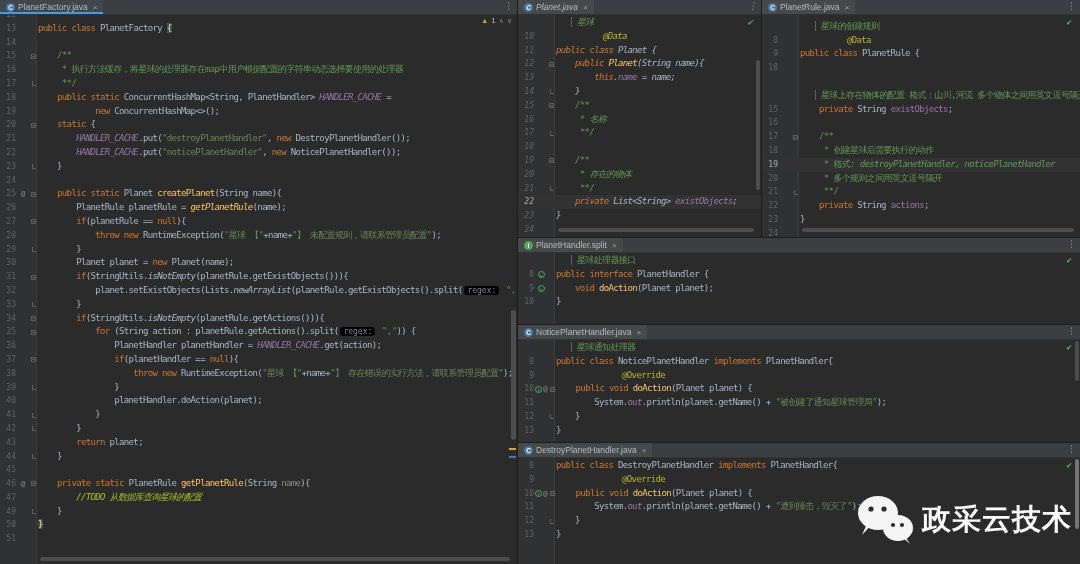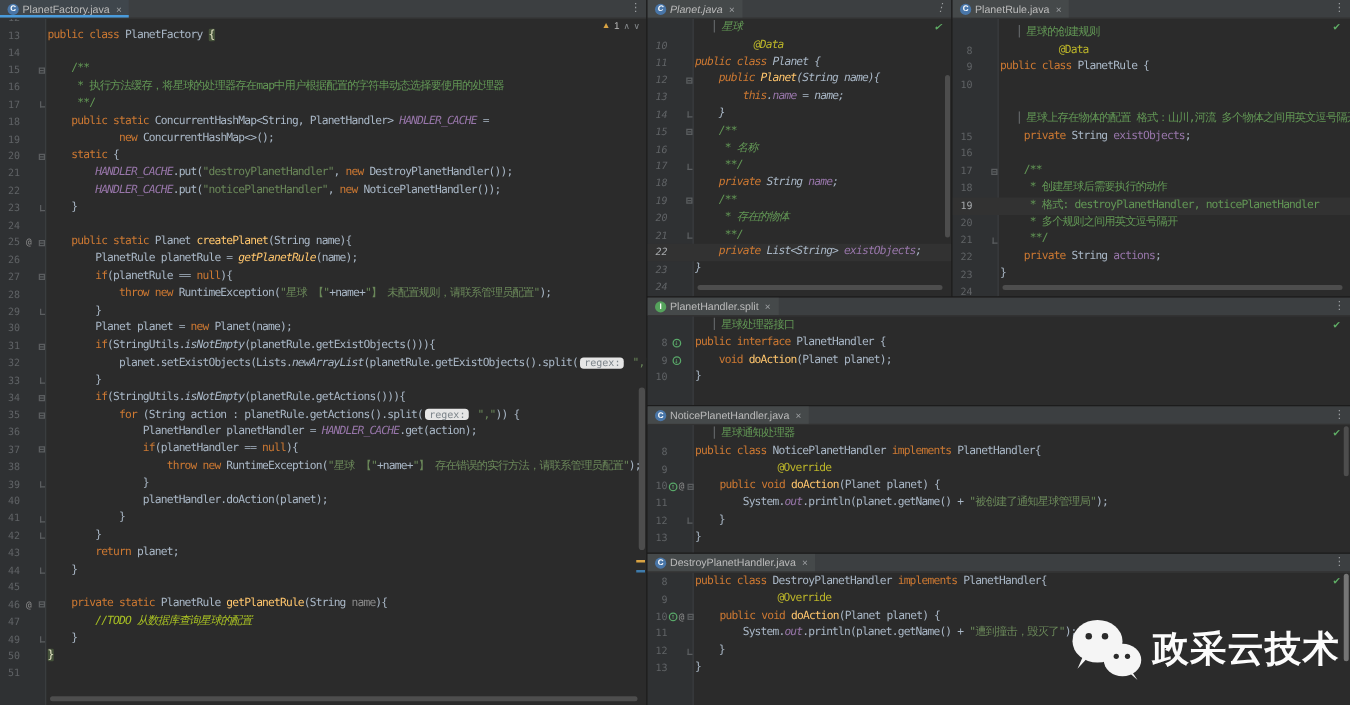--- a/index.html
+++ b/index.html
@@ -45,26 +45,26 @@
         background:linear-gradient(#5b5e60,#5b5e60) center/3px 1px no-repeat; }
   .fe { display:block; width:4px; height:5px; border-left:1px solid #5b5e60; border-bottom:1px solid #5b5e60; }
   .code { flex:1 1 auto; font-size:9px; letter-spacing:-0.65px; color:#a9b7c6; overflow:hidden; }
   .cbar { display:inline-block; width:1px; height:10px; background:#5e6163; margin:0 5px 0 15px; vertical-align:-2px; }
 
   .tk-k { color:#cc7832; } .tk-d { color:#a9b7c6; }
   .tk-di { color:#a9b7c6; font-style:italic; }
   .tk-m { color:#ffc66d; } .tk-mi { color:#ffc66d; font-style:italic; }
   .tk-f { color:#9876aa; } .tk-fi { color:#9876aa; font-style:italic; }
   .tk-s { color:#6a8759; }
-  .tk-c { color:#629755; } .tk-ci { color:#629755; }
+  .tk-c { color:#629755; } .tk-ci { color:#629755; font-style:italic; }
   .tk-a { color:#bbb529;padding-left:47px; }
   .tk-t { color:#a8c023; font-style:italic; }
   .tk-dim { color:#8a8a8a; }
   .tk-br { background:#45523a; color:#e8e8c8; border-radius:1px; }
-  .tk-h { background:#e5e5e5; color:#7c848a; border-radius:3px; padding:0 3px; margin:0 2px; font-size:8px; letter-spacing:0; }
+  .tk-h { background:#000000; color:#7c848a; border-radius:3px; padding:0 3px; margin:0 2px; font-size:8px; letter-spacing:0; }
 
   .gi { display:inline-block; width:7px; height:7px; border:1px solid #59A869; border-radius:50%;
         color:#59A869; font-size:6px; line-height:6px; text-align:center; }
   .gat { color:#8c8c8c; font-size:7.5px; }
 
   .status-ok { position:absolute; top:17px; right:8px; color:#5fad65; font-size:9px; z-index:4; }
   .warnw { position:absolute; top:16px; right:5px; display:flex; align-items:center; gap:3px;
            font-family:"Liberation Sans", sans-serif; z-index:4; }
   .warn-tri { color:#d9a343; font-size:7px; }
   .warn-count { color:#bbbbbb; font-size:8px; }
@@ -160,21 +160,21 @@
     <div class="ed" style="margin-top:1px">
         <div class="row"><span class="num"></span><span class="ico"></span><span class="fold"></span><span class="code"><i class="cbar"></i><span class="tk-c">星球</span></span></div>
         <div class="row"><span class="num">10</span><span class="ico"></span><span class="fold"></span><span class="code"><span class="tk-a">@Data</span></span></div>
         <div class="row"><span class="num">11</span><span class="ico"></span><span class="fold"></span><span class="code"><span class="tk-k">public class </span><span class="tk-d">Planet {</span></span></div>
         <div class="row"><span class="num">12</span><span class="ico"></span><span class="fold"><i class="fs"></i></span><span class="code"><span class="tk-k">    public </span><span class="tk-m">Planet</span><span class="tk-d">(String name){</span></span></div>
         <div class="row"><span class="num">13</span><span class="ico"></span><span class="fold"></span><span class="code"><span class="tk-k">        this</span><span class="tk-d">.</span><span class="tk-f">name</span><span class="tk-d"> = name;</span></span></div>
         <div class="row"><span class="num">14</span><span class="ico"></span><span class="fold"><i class="fe"></i></span><span class="code"><span class="tk-d">    }</span></span></div>
         <div class="row"><span class="num">15</span><span class="ico"></span><span class="fold"><i class="fs"></i></span><span class="code"><span class="tk-c">    /**</span></span></div>
         <div class="row"><span class="num">16</span><span class="ico"></span><span class="fold"></span><span class="code"><span class="tk-c">     * 名称</span></span></div>
         <div class="row"><span class="num">17</span><span class="ico"></span><span class="fold"><i class="fe"></i></span><span class="code"><span class="tk-c">     **/</span></span></div>
-        <div class="row"><span class="num">18</span><span class="ico"></span><span class="fold"></span><span class="code"><span class="tk-k">    private </span><span class="tk-d">String </span><span class="tk-f">name</span><span class="tk-d">;</span></span></div>
+        <div class="row"><span class="num">18</span><span class="ico"></span><span class="fold"></span></div>
         <div class="row"><span class="num">19</span><span class="ico"></span><span class="fold"><i class="fs"></i></span><span class="code"><span class="tk-c">    /**</span></span></div>
         <div class="row"><span class="num">20</span><span class="ico"></span><span class="fold"></span><span class="code"><span class="tk-c">     * 存在的物体</span></span></div>
         <div class="row"><span class="num">21</span><span class="ico"></span><span class="fold"><i class="fe"></i></span><span class="code"><span class="tk-c">     **/</span></span></div>
         <div class="row hl"><span class="num">22</span><span class="ico"></span><span class="fold"></span><span class="code"><span class="tk-k">    private </span><span class="tk-d">List&lt;String&gt; </span><span class="tk-f">existObjects</span><span class="tk-d">;</span></span></div>
         <div class="row"><span class="num">23</span><span class="ico"></span><span class="fold"></span><span class="code"><span class="tk-d">}</span></span></div>
         <div class="row"><span class="num">24</span><span class="ico"></span><span class="fold"></span><span class="code"></span></div>
       </div>
     <div class="vthumb" style="right:1px; top:60px; height:130px; width:4px;"></div>
     <div class="hthumb" style="left:40px; bottom:5px; width:196px;"></div>
   <span class="status-ok">✔</span>

